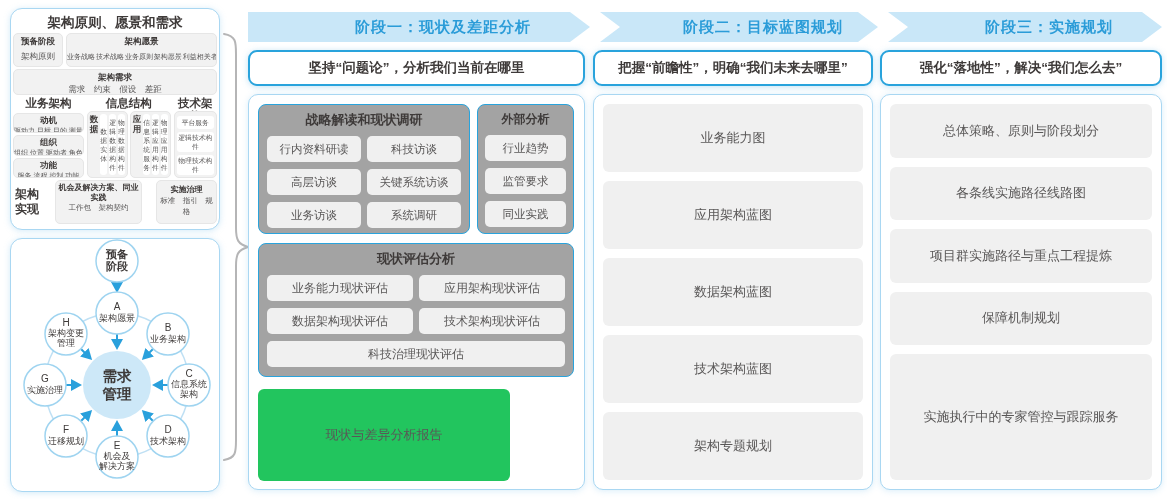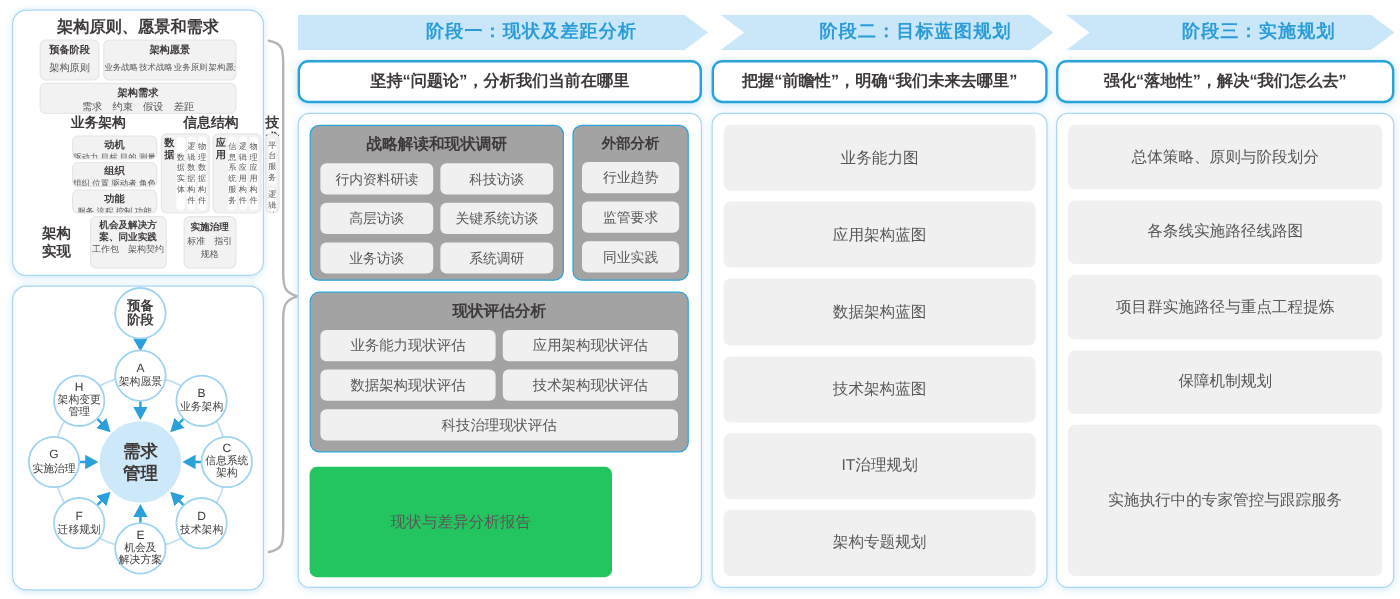--- a/index.html
+++ b/index.html
@@ -4,35 +4,35 @@
 <style>
   * { margin:0; padding:0; box-sizing:border-box; }
   html,body { width:1167px; height:499px; background:#fff;
     font-family:"Liberation Sans","DejaVu Sans",sans-serif; color:#3E3A39; }
   .stage { position:relative; width:1167px; height:499px; overflow:hidden; background:#fff; }
   .abs { position:absolute; }
 
   
   .panel { border:1.5px solid #A9D7F2; border-radius:12px; background:#fff;
            box-shadow:0 1px 6px rgba(130,195,235,.35); }
-  .p1 { left:10px; top:8px; width:210px; height:222px; padding:5px 22px;
+  .p1 { left:10px; top:8px; width:210px; height:222px; padding:5px 2px;
         display:flex; flex-direction:column; gap:2px; }
   .p1-title { height:17px; line-height:17px; text-align:center; font-weight:bold; font-size:13.5px; }
   .lgray { background:#F2F2F2; border:1px solid #E6E6E6; border-radius:5px; text-align:center;
            color:#595757; overflow:hidden; }
   .row1 { display:flex; gap:3px; height:34px; }
   .prepbox { width:50px; font-size:8.5px; line-height:15px; }
   .prepbox b, .lgray b { color:#3E3A39; }
   .visionbox { flex:1; font-size:8.5px; line-height:15px; }
   .visionbox .items { font-size:7px; word-spacing:-1px; white-space:nowrap; }
   .reqbox { height:26px; font-size:8.5px; line-height:12px; padding-top:1px; }
   .row3 { flex:1; display:flex; gap:3px; min-height:0; }
   .colhead { font-weight:bold; font-size:11.5px; text-align:center; height:14px; line-height:13px; }
   .colB { flex:1.05; display:flex; flex-direction:column; gap:2px; }
-  .colB .bx { flex:1; font-size:7px; line-height:10px; padding-top:1px; white-space:nowrap;margin-left:27px; }
+  .colB .bx { flex:1; font-size:7px; line-height:10px; padding-top:1px; white-space:nowrap; }
   .colB .bx b { font-size:8.5px; }
   .colI { flex:1.05; display:flex; flex-direction:column; }
   .colI .two { flex:1; display:flex; gap:2px; }
   .subcol { flex:1; padding:2px 2px; display:flex; flex-direction:row; gap:2px; }
   .subcol b { font-size:8.5px; line-height:10px; }
   .wchip { background:#fff; border-radius:3px; color:#595757; font-size:6.8px; line-height:9px;
            padding:1px 0; display:flex; align-items:center; justify-content:center; flex:1; }
   .colT { flex:0.72; display:flex; flex-direction:column; }
   .colT .tcont { flex:1; padding:4px 2px 2px; display:flex; flex-direction:column; gap:3px; }
   .row5 { display:flex; gap:14px; height:44px;justify-content:space-between; }
@@ -265,21 +265,20 @@
     </div>
     <div class="report">现状与差异分析报告</div>
   </div>
 
   <div class="abs container" style="left:593px; width:280px;">
     <div class="stack">
       <div class="chip">业务能力图</div>
       <div class="chip">应用架构蓝图</div>
       <div class="chip">数据架构蓝图</div>
       <div class="chip">技术架构蓝图</div>
-      <div class="chip">IT治理规划</div>
       <div class="chip">架构专题规划</div>
     </div>
   </div>
 
   <div class="abs container" style="left:880px; width:282px;">
     <div class="stack">
       <div class="chip">总体策略、原则与阶段划分</div>
       <div class="chip">各条线实施路径线路图</div>
       <div class="chip">项目群实施路径与重点工程提炼</div>
       <div class="chip">保障机制规划</div>

